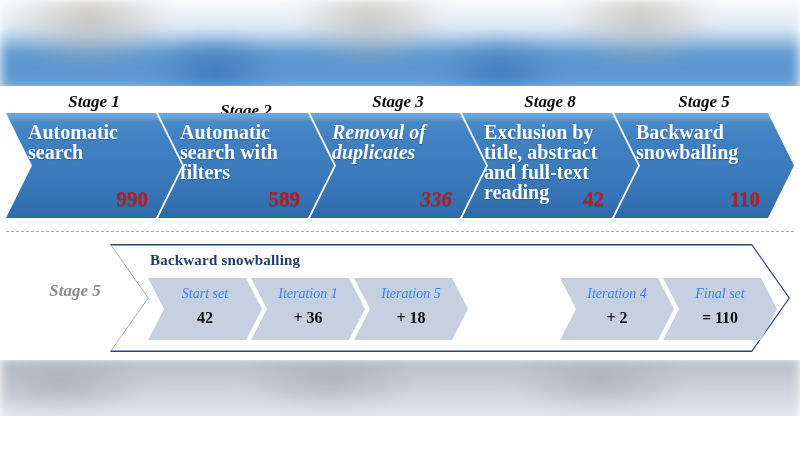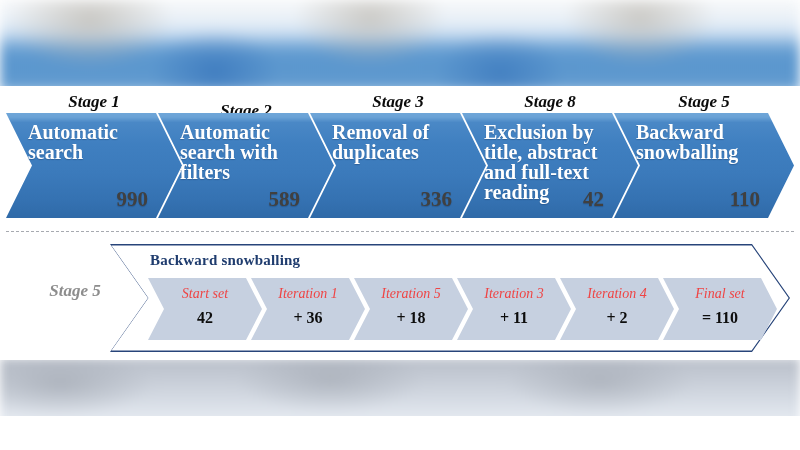--- a/index.html
+++ b/index.html
@@ -140,21 +140,21 @@
     color: #ffffff;
     text-shadow: 0 1px 1px rgba(20,50,90,0.35);
   }
   .chev .count {
     position: absolute;
     right: 34px;
     bottom: 6px;
     font-family: "Liberation Serif", serif;
     font-weight: bold;
     font-size: 21px;
-    color: #404040;
+    color: #b91c1c;
     text-shadow: 0 1px 1px rgba(20,50,90,0.35);
   }
 
   
   #divider {
     position: absolute;
     left: 6px;
     top: 231px;
     width: 788px;
     height: 0;
@@ -229,21 +229,21 @@
   }
   .iter .iname {
     position: absolute;
     left: 14px;
     right: 14px;
     top: 8px;
     text-align: center;
     font-family: "Liberation Serif", serif;
     font-style: italic;
     font-size: 14px;
-    color: #ef4444;
+    color: #3b82f6;
     white-space: nowrap;
   }
   .iter .ivalue {
     position: absolute;
     left: 14px;
     right: 14px;
     top: 31px;
     text-align: center;
     font-family: "Liberation Serif", serif;
     font-weight: bold;
@@ -274,21 +274,21 @@
       <div class="chev notched" style="left: 6px; width: 176px;">
         <div class="shape"></div>
         <div class="label">Automatic search</div>
         <div class="count">990</div>
       </div>
       <div class="chev notched" style="left: 158px; width: 176px;">
         <div class="shape"></div>
         <div class="label">Automatic search with filters</div>
         <div class="count">589</div>
       </div>
-      <div class="chev notched" style="left: 310px; width: 176px;">
+      <div class="chev notched" style="left: 310px; width: 176px; font-style: italic;">
         <div class="shape"></div>
         <div class="label">Removal of duplicates</div>
         <div class="count">336</div>
       </div>
       <div class="chev notched" style="left: 462px; width: 176px;">
         <div class="shape"></div>
         <div class="label">Exclusion by title, abstract and full-text reading</div>
         <div class="count">42</div>
       </div>
       <div class="chev notched" style="left: 614px; width: 180px;">
@@ -318,25 +318,20 @@
       <div class="iter" style="left: 251px; width: 114px;">
         <div class="ishape"></div>
         <div class="iname">Iteration 1</div>
         <div class="ivalue">+ 36</div>
       </div>
       <div class="iter" style="left: 354px; width: 114px;">
         <div class="ishape"></div>
         <div class="iname">Iteration 5</div>
         <div class="ivalue">+ 18</div>
       </div>
-      <div class="iter" style="left: 457px; width: 114px;">
-        <div class="ishape"></div>
-        <div class="iname">Iteration 3</div>
-        <div class="ivalue">+ 11</div>
-      </div>
       <div class="iter" style="left: 560px; width: 114px;">
         <div class="ishape"></div>
         <div class="iname">Iteration 4</div>
         <div class="ivalue">+ 2</div>
       </div>
       <div class="iter" style="left: 663px; width: 114px;">
         <div class="ishape"></div>
         <div class="iname">Final set</div>
         <div class="ivalue">= 110</div>
       </div>

